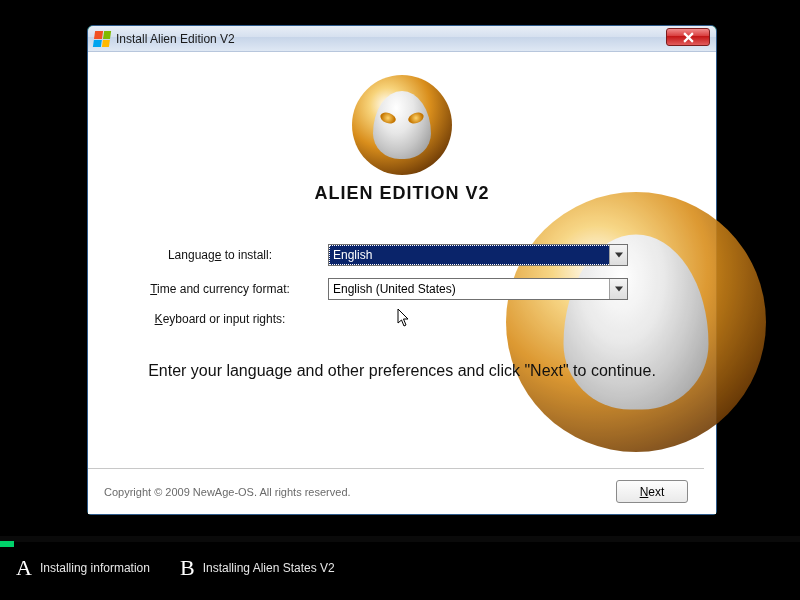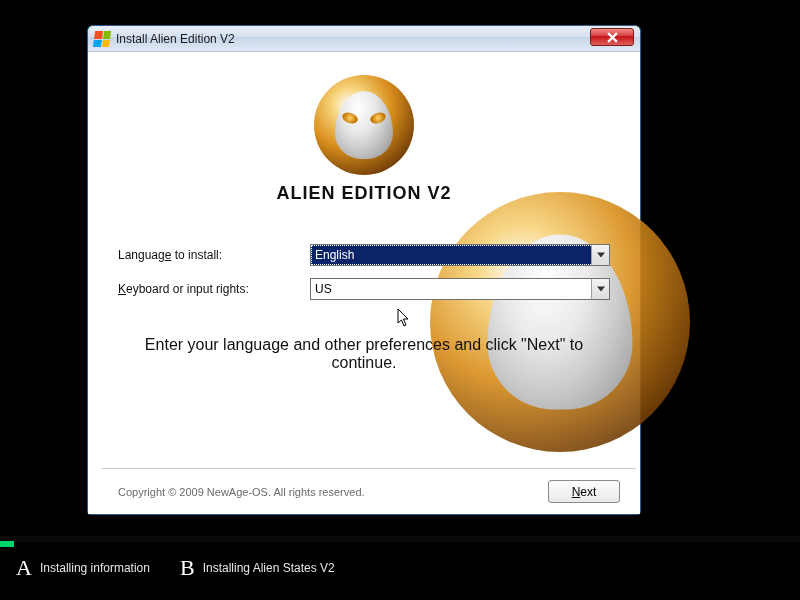--- a/index.html
+++ b/index.html
@@ -11,21 +11,21 @@
     position: relative;
   }
   .desktop {
     width: 800px; height: 600px;
     background: #000;
     position: relative;
   }
   .window {
     position: absolute;
     left: 87px; top: 25px;
-    width: 554px; height: 490px;
+    width: 630px; height: 490px;
     background: #22c55e;
     border: 1px solid #2e5a8a;
     box-shadow: 0 0 12px rgba(0,0,0,.6);
     border-radius: 6px 6px 4px 4px;
   }
   .titlebar {
     height: 26px;
     background: linear-gradient(#e8eef7, #d5e0ef 45%, #c7d5e9 46%, #dfe8f4);
     border-radius: 5px 5px 0 0;
     display: flex;
@@ -106,21 +106,21 @@
   .form {
     position: relative;
     margin-top: 40px;
     padding: 0 30px;
   }
   .row {
     display: flex; align-items: center;
     margin-bottom: 12px;
   }
   .row label {
-    width: 210px; text-align: left;
+    width: 210px; text-align: center;
     padding-right: 6px;
     color: #111;
     font-size: 12px;
   }
   .row label .ul { text-decoration: underline; }
   .combo {
     flex: 0 0 300px;
     height: 22px;
     position: relative;
     background: #fff;
@@ -145,27 +145,26 @@
   }
   .combo .arrow svg { width: 8px; height: 6px; fill:#333; }
   .instruction {
     text-align: center;
     margin-top: 36px;
     color: #111;
     font-size: 16px;
     position: relative;
   }
   .footer {
-    position: absolute; left: 0; right: 4px; bottom: 0;
+    position: absolute; left: 0; right: 12px; bottom: 0;
     height: 46px;
     border-top: 1px solid #c8c8c8;
     display:flex; align-items:center; justify-content: space-between;
     padding: 0 16px;
     background: #fff;
-    margin-left: 14px;
   }
   .copyright { color: #6a6a6a; font-size: 11px; }
   .next-btn {
     width: 72px; height: 23px;
     background: linear-gradient(#fdfdfd,#eaeaea);
     border: 1px solid #8a8a8a;
     border-radius: 3px;
     font-size: 12px;
     cursor: pointer;
     display:flex;align-items:center;justify-content:center;
@@ -240,33 +239,38 @@
           <div class="combo selected">
             <span>English</span>
             <span class="arrow">
                 <svg viewBox="0 0 10 6">
                   <path d="M0 0 L5 6 L10 0 Z"></path>
                 </svg>
               </span>
           </div>
         </div>
 
-
         <div class="row">
           <label>
-            <span class="ul">K</span><span>eyboard or input rights:</span>
+            <span class="ul">T</span><span>ime and currency format:</span>
           </label>
           <div class="combo">
-            <span>US</span>
+            <span>English (United States)</span>
             <span class="arrow">
                 <svg viewBox="0 0 10 6">
                   <path d="M0 0 L5 6 L10 0 Z"></path>
                 </svg>
               </span>
           </div>
+        </div>
+
+        <div class="row">
+          <label>
+            <span class="ul">K</span><span>eyboard or input rights:</span>
+          </label>
         </div>
 
         <div class="instruction">Enter your language and other preferences and click "Next" to continue.</div>
       </div>
 
       <div class="footer">
         <span class="copyright">Copyright © 2009 NewAge-OS. All rights reserved.</span>
         <button class="next-btn">
           <span class="ul">N</span>
             <span>ext</span>

